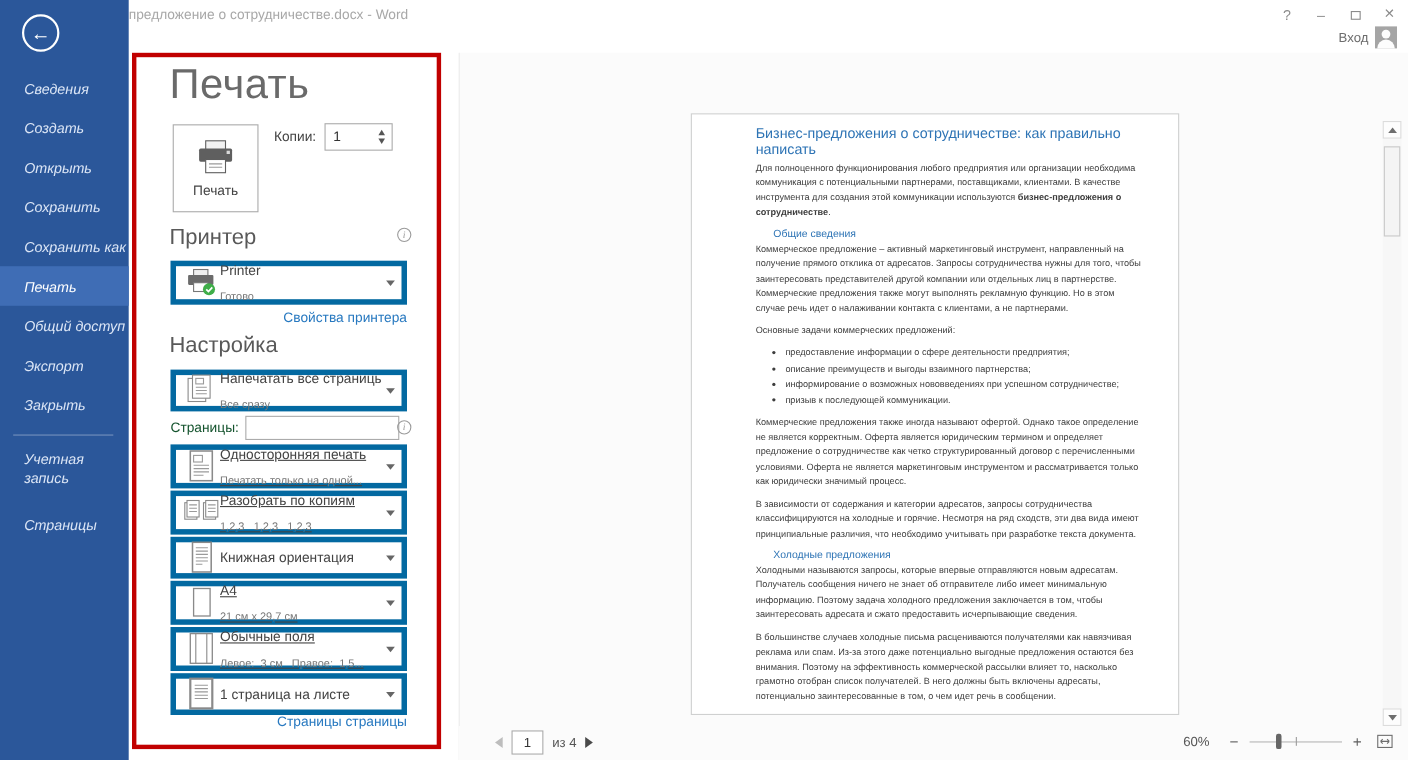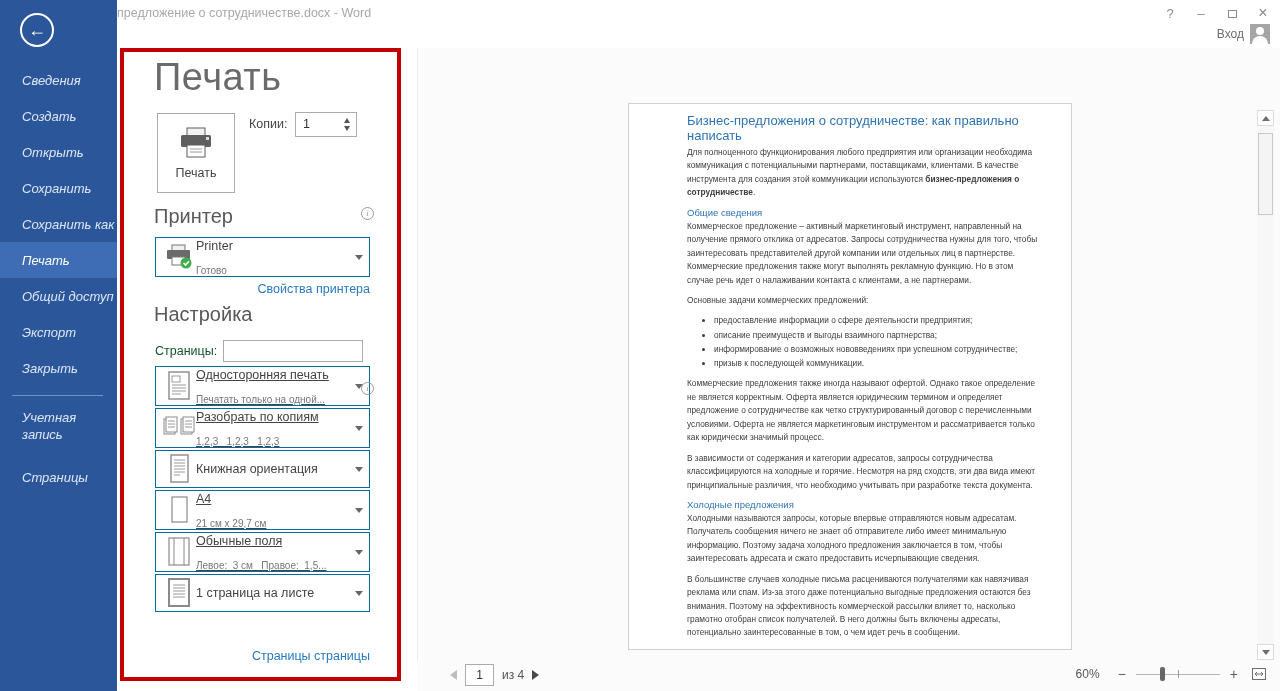--- a/index.html
+++ b/index.html
@@ -48,21 +48,21 @@
   .tri-down { width:0; height:0; border-left:3.5px solid transparent; border-right:3.5px solid transparent; border-top:5px solid #555; cursor:pointer; }
 
   .section-head { font-size:20px; color:#595959; }
   .printer-head { position:absolute; left:154px; top:205px; }
   .settings-head { position:absolute; left:154px; top:303px; }
   .info-icon { position:absolute; width:13px; height:13px; border:1px solid #9a9a9a; border-radius:50%;
     color:#9a9a9a; font-size:9px; line-height:11px; text-align:center; font-style:italic; font-family:"Liberation Serif",serif; }
   .info-1 { left:361px; top:207px; }
   .info-2 { left:361px; top:382px; }
 
-  .dropdown { width:215px; border:1px solid #0369a1; background:#fff; display:flex; align-items:center;
+  .dropdown { width:215px; border:5px solid #0369a1; background:#fff; display:flex; align-items:center;
     padding:0 6px 0 6px; cursor:pointer; position:relative; }
   .dd-icon { width:34px; display:flex; justify-content:center; flex:none; }
   .dd-text { flex:1; display:flex; flex-direction:column; justify-content:center; overflow:hidden; }
   .dd-label { font-size:12.5px; color:#444; white-space:pre; }
   .dd-sub { font-size:10px; color:#777; white-space:pre; margin-top:12px; }
   .dd-caret { width:0; height:0; border-left:4px solid transparent; border-right:4px solid transparent;
     border-top:5px solid #666; margin-left:4px; flex:none; }
   .printer-dd { position:absolute; left:155px; top:237px; height:40px; }
   .link { color:#2879c0; font-size:12.5px; cursor:pointer; }
   .props-link { position:absolute; left:155px; top:282px; width:215px; text-align:right; }
@@ -79,21 +79,21 @@
 
   
   .red-box { position:absolute; left:120px; top:48px; width:281px; height:633px;
     border:4px solid #c10000; z-index:60; pointer-events:none; }
 
   
   .preview { position:absolute; left:417px; top:48px; width:863px; height:643px; background:#fbfbfb; border-left:1px solid #ececec; }
   .doc-page { position:absolute; left:628px; top:103px; width:444px; height:547px; background:#fff;
     border:1px solid #cfd0d0; padding:9px 33px 0 58px; overflow:hidden; z-index:2; }
   .doc-h1 { font-size:13px; color:#2e74b5; font-weight:normal; margin:0 0 3px 0; }
-  .doc-h2 { font-size:9.5px; color:#2e74b5; font-weight:normal; margin:7px 0 2px 0; }
+  .doc-h2 { font-size:9.5px; color:#2e74b5; font-weight:normal; margin:7px 0 2px 16px; }
   .doc-p { font-size:8.3px; color:#3d3d3d; line-height:1.62; margin:0 0 7px 0; }
   .doc-ul { margin:1px 0 7px 27px; }
   .doc-ul li { font-size:8.3px; color:#3d3d3d; line-height:1.6; margin-bottom:1px; }
   .doc-p b { font-weight:bold; }
 
   
   .scrollbar { position:absolute; left:1257px; top:110px; width:17px; height:550px; background:#f7f7f7; z-index:3; }
   .sb-btn { position:absolute; left:0; width:17px; height:16px; background:#fdfdfd; border:1px solid #dcdcdc;
     display:flex; align-items:center; justify-content:center; cursor:pointer; }
   .sb-up { top:0; }
@@ -195,20 +195,37 @@
     <span class="dd-sub">Готово</span>
   </span>
   <span class="dd-caret"></span>
 </div>
 <div class="link props-link">Свойства принтера</div>
 
 <div class="section-head settings-head">Настройка</div>
 
 <div class="settings-stack">
 
+  <div class="dropdown dd-h38">
+    <span class="dd-icon">
+      <svg width="28" height="30" viewBox="0 0 28 30">
+        <rect x="2" y="4" width="16" height="21" fill="#fff" stroke="#8a8a8a"></rect>
+        <rect x="6" y="1" width="16" height="21" fill="#fff" stroke="#8a8a8a"></rect>
+        <rect x="9" y="4" width="7" height="5" fill="none" stroke="#9a9a9a"></rect>
+        <line x1="9" y1="12" x2="19" y2="12" stroke="#9a9a9a"></line>
+        <line x1="9" y1="15" x2="19" y2="15" stroke="#9a9a9a"></line>
+        <line x1="9" y1="18" x2="19" y2="18" stroke="#9a9a9a"></line>
+      </svg>
+    </span>
+    <span class="dd-text">
+      <span class="dd-label">Напечатать все страницы</span>
+      <span class="dd-sub">Все сразу</span>
+    </span>
+    <span class="dd-caret"></span>
+  </div>
 
   <div class="pages-row">
     <span class="pages-label">Страницы:</span>
     <input class="pages-input" value="" style="">
   </div>
 
   <div class="dropdown dd-h40">
     <span class="dd-icon">
       <svg width="26" height="32" viewBox="0 0 26 32">
         <rect x="3" y="2" width="20" height="27" fill="#fff" stroke="#8a8a8a" stroke-width="1.4"></rect>

